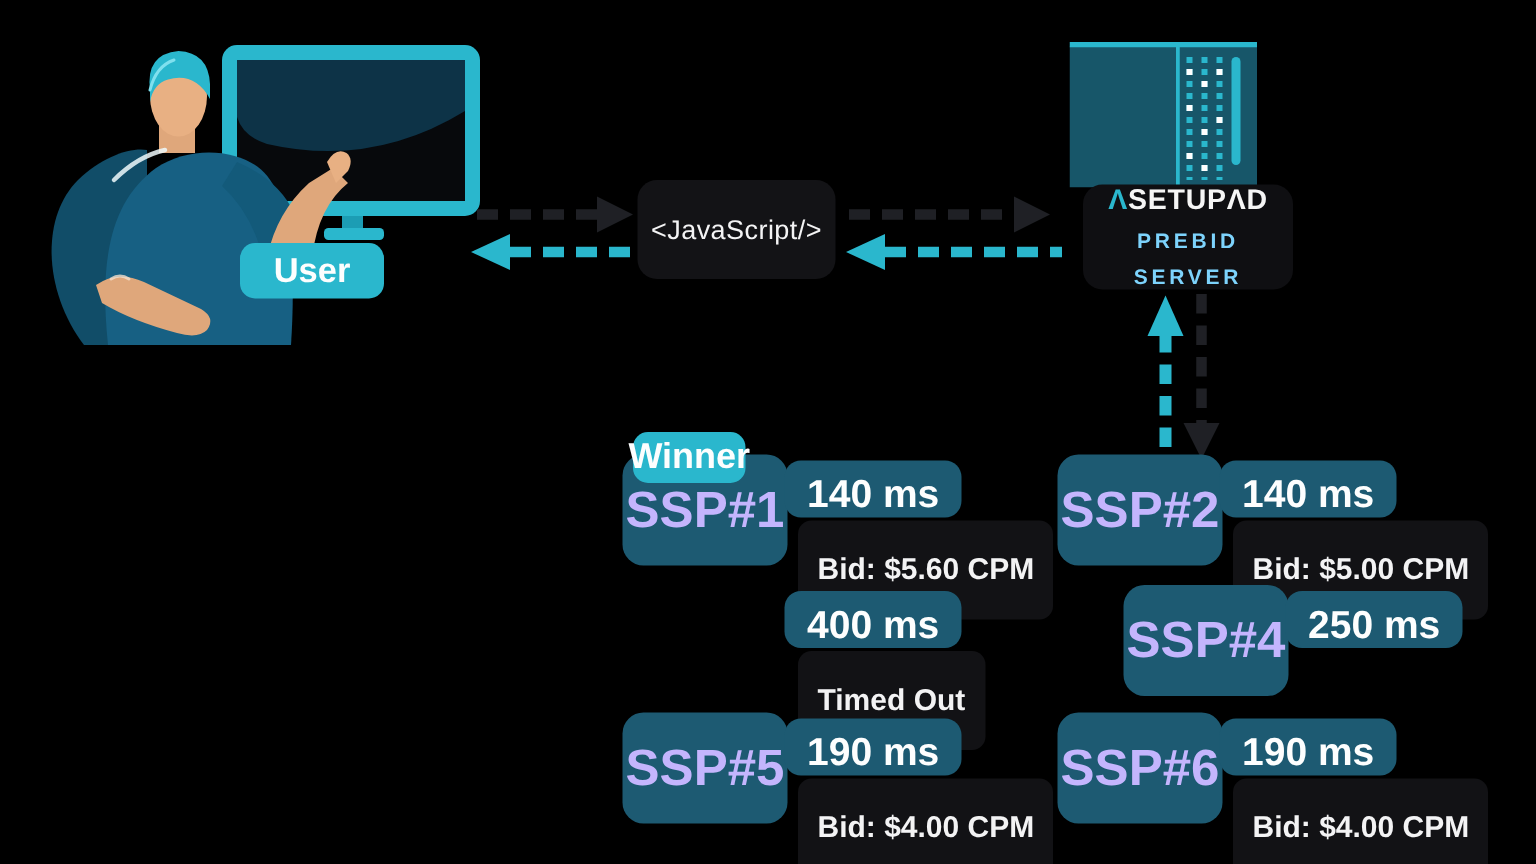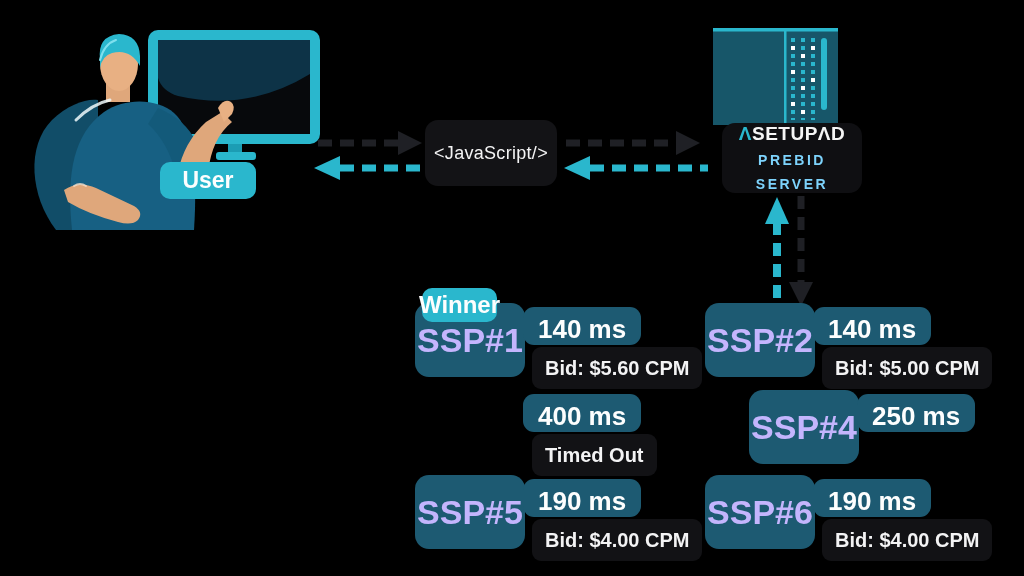--- a/index.html
+++ b/index.html
@@ -24,21 +24,21 @@
   .server-box .logo .accent{color:#2ab7cd;}
   .server-box .sub{font-size:14px;font-weight:700;letter-spacing:2.5px;color:#7dd3fc;}
 
   
   .card{position:absolute;width:290px;height:80px;}
   .ssp-name{position:absolute;left:0;top:0;width:110px;height:74px;background:#1d5a72;border-radius:14px;
     display:flex;align-items:center;justify-content:center;font-size:34px;font-weight:700;color:#c4b5fd;}
   .time-chip{position:absolute;left:108px;top:4px;height:38px;background:#1d5a72;border-radius:11px;
     display:flex;align-items:flex-start;gap:7px;padding:0 15px;font-size:26px;font-weight:600;color:#fdfefe;white-space:nowrap;flex-direction:column;}
   .result-chip{position:absolute;left:117px;top:44px;height:34px;background:#121215;border-radius:9px;
-    display:flex;align-items:center;padding:4px 13px;font-size:20px;font-weight:600;color:#f3f3f4;white-space:nowrap;}
+    display:flex;align-items:center;padding:16px 13px;font-size:20px;font-weight:600;color:#f3f3f4;white-space:nowrap;}
   .winner-badge{position:absolute;left:7px;top:-15px;width:75px;height:34px;background:#2ab7cd;border-radius:10px;
     display:flex;align-items:center;justify-content:center;font-size:24px;font-weight:600;color:#fdfefe;z-index:2;}
 </style>
 </head>
 <body>
 
 <div class="stage">
 
   <svg class="abs" style="left:0;top:0;" width="340" height="230" viewBox="0 0 340 230">
 

